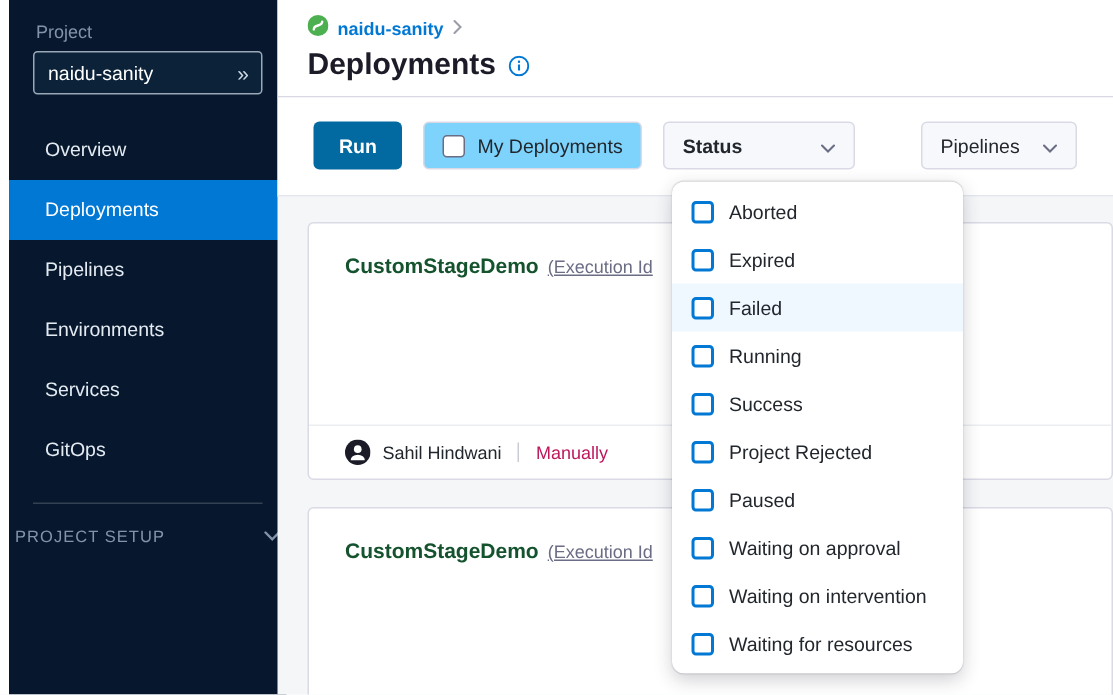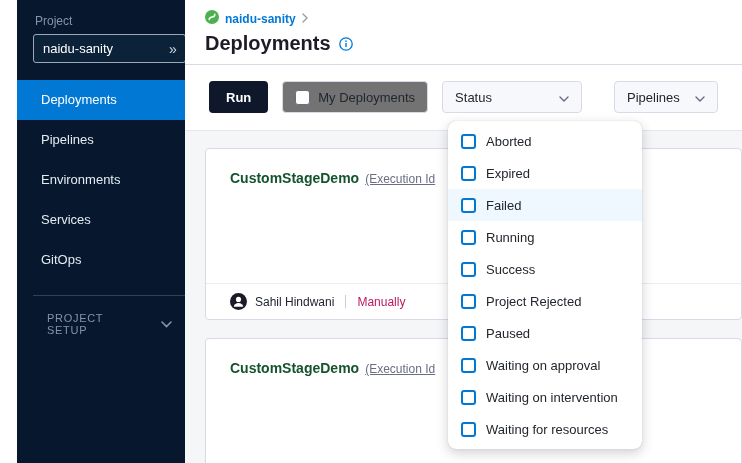--- a/index.html
+++ b/index.html
@@ -3,64 +3,64 @@
 <meta charset="utf-8">
 <style>
   * { box-sizing: border-box; }
   html,body { margin:0; padding:0; }
   body {
     width:742px; height:463px; overflow:hidden; position:relative;
     font-family:"Liberation Sans", sans-serif; background:#fff; color:#22272d;
   }
 
   
-  .sidebar { position:absolute; left:17px; top:0; width:185px; height:463px; background:#07182e; }
+  .sidebar { position:absolute; left:6px; top:0; width:185px; height:463px; background:#07182e; }
   .project-label { padding:14px 18px 6px; font-size:12px; color:#8294a9; }
   .project-input {
     margin:0 16px; height:29px; border:1px solid #9aa8b8; border-radius:3px;
     display:flex; align-items:center; background:#0b2239;
   }
   .project-name { flex:1; padding:0 9px; font-size:13px; color:#fff; white-space:nowrap; overflow:hidden; }
   .project-expand { width:24px; text-align:center; color:#cfd9e4; font-size:14px; cursor:pointer; }
   .nav { margin-top:17px; }
   .nav-item { height:40px; line-height:40px; padding-left:24px; font-size:13px; color:#e4ebf2; cursor:pointer; }
   .nav-item.active { background:#0278d5; color:#fff; }
   .side-divider { margin:15px 16px 0; border-top:1px solid rgba(255,255,255,0.18); }
   .project-setup {
-    margin-top:16px; padding:0 30px; display:flex; align-items:center; justify-content:space-between;
+    margin-top:16px; padding:0 4px; display:flex; align-items:center; justify-content:space-between;
     font-size:11px; letter-spacing:0.7px; color:#8294a9; cursor:pointer;gap:20px;
   }
 
   
   .main { position:absolute; left:185px; top:0; right:0; bottom:0; background:#f4f6f8; }
   .page-header { background:#fff; padding:10px 0 9px 20px; border-bottom:1px solid #d9dae5; }
   .breadcrumb { display:flex; align-items:center; gap:6px; font-size:12px; }
   .crumb-link { color:#0278d5; text-decoration:none; font-weight:bold; cursor:pointer; }
   .title-row { display:flex; align-items:center; gap:8px; margin-top:5px; }
   .title-row h1 { margin:0; font-size:20px; color:#1c1c28; }
   .info-icon { display:inline-flex; cursor:pointer; }
 
   .toolbar { background:#fff; display:flex; align-items:center; gap:14px; padding:16px 24px 17px; border-bottom:1px solid #e4e6ee; }
   .run-btn {
-    height:32px; padding:0 17px; background:#0f172a; color:#fff; border:none;
+    height:32px; padding:0 17px; background:#0369a1; color:#fff; border:none;
     border-radius:4px; font-size:13px; font-weight:bold; font-family:inherit; cursor:pointer;
   }
   .chk-btn {
-    height:32px; border:1px solid #d9dae5; border-radius:4px; background:#737373;
+    height:32px; border:1px solid #d9dae5; border-radius:4px; background:#7dd3fc;
     display:flex; align-items:center; gap:8px; padding:0 12px; font-size:13px; cursor:pointer;
   }
   .checkbox { width:15px; height:15px; border-radius:3px; background:#fff; flex:none; cursor:pointer; }
   .checkbox.gray { border:1px solid #6b6d85; }
   .checkbox.blue { border:2px solid #0278d5; }
   .select-btn {
     height:32px; border:1px solid #d9dae5; border-radius:4px; background:#f7f8fc;
     display:flex; align-items:center; justify-content:space-between; padding:0 12px;
     font-size:13px; cursor:pointer;
   }
-  .select-status { width:140px; }
+  .select-status { width:128px;font-weight:bold; }
   .select-pipelines { width:104px; margin-left:auto; }
 
   .content { padding:17px 0 0 20px; }
   .card {
     background:#fff; border:1px solid #d9dae5; border-radius:4px;
     display:flex; flex-direction:column; margin-bottom:18px;
   }
   .card-1 { height:172px; }
   .card-2 { height:140px; }
   .card-head { padding:20px 24px 0; }
@@ -88,20 +88,21 @@
 
 <div class="app">
 
   <aside class="sidebar">
     <div class="project-label">Project</div>
     <div class="project-input">
       <span class="project-name">naidu-sanity</span>
       <span class="project-expand">»</span>
     </div>
     <nav class="nav">
+      <div class="nav-item">Overview</div>
       <div class="nav-item active">Deployments</div>
       <div class="nav-item">Pipelines</div>
       <div class="nav-item">Environments</div>
       <div class="nav-item">Services</div>
       <div class="nav-item">GitOps</div>
     </nav>
     <div class="side-divider"></div>
     <div class="project-setup">
       <span>PROJECT SETUP</span>
       <span>

